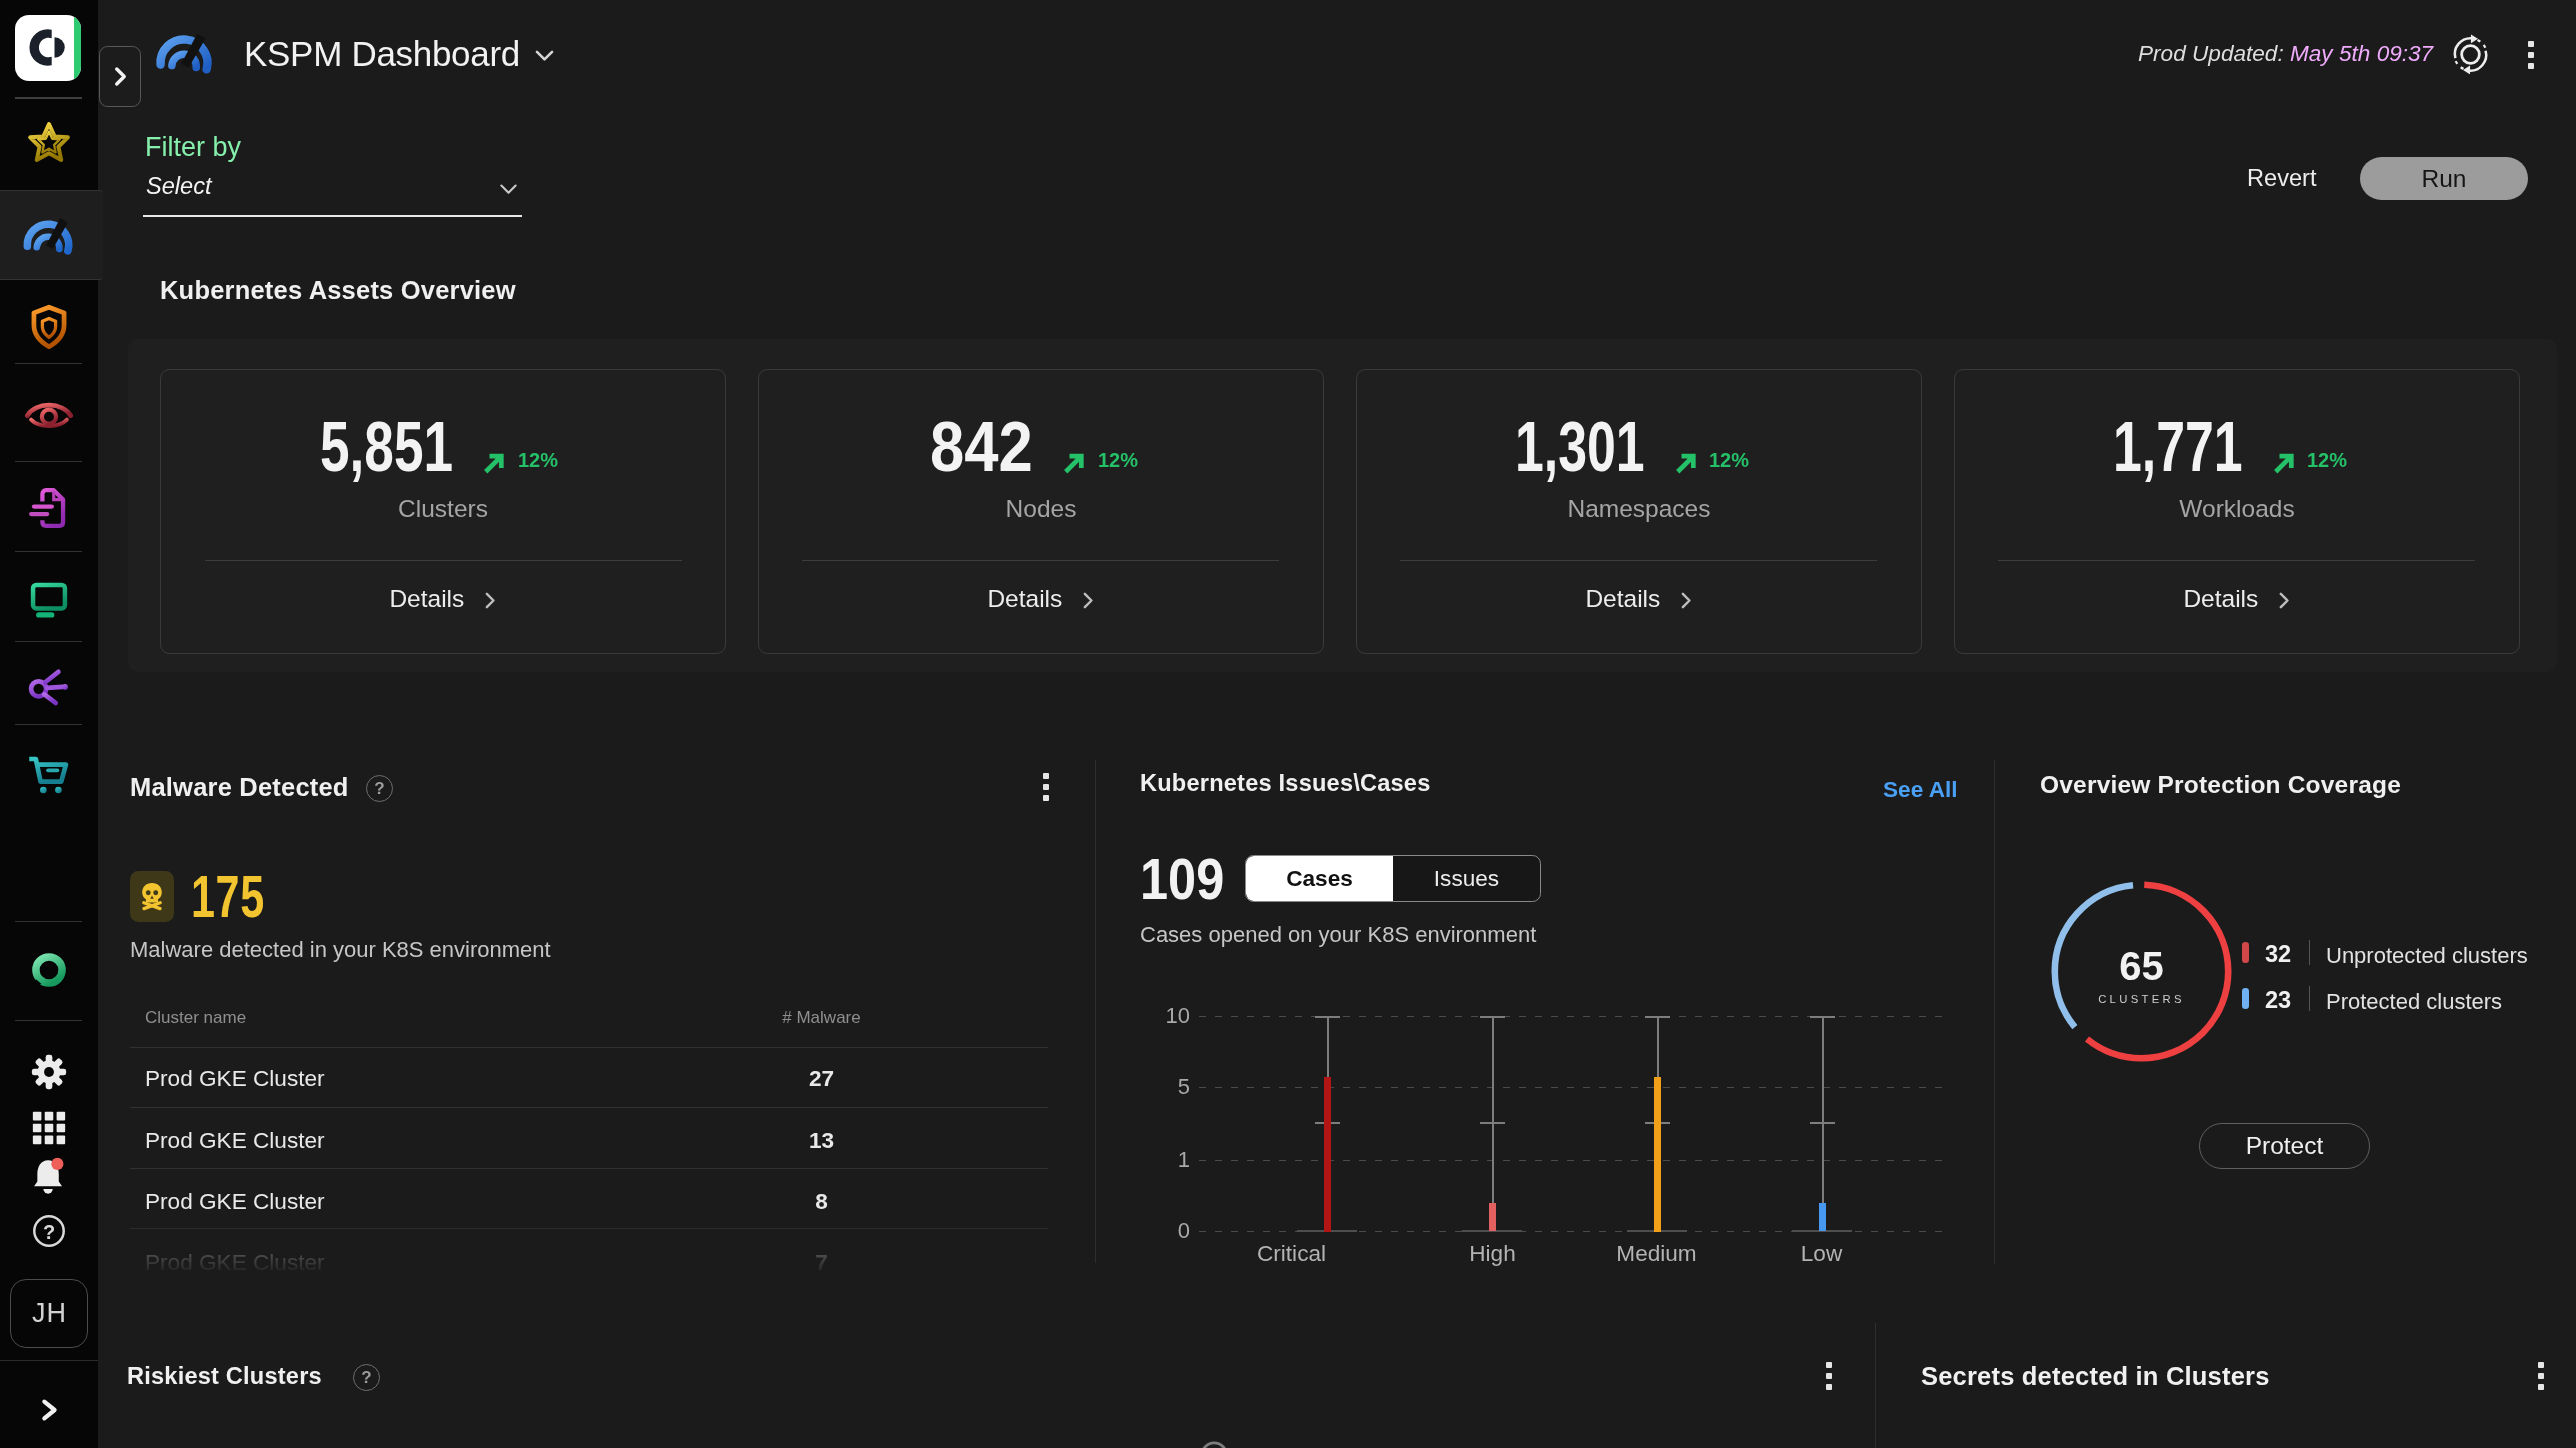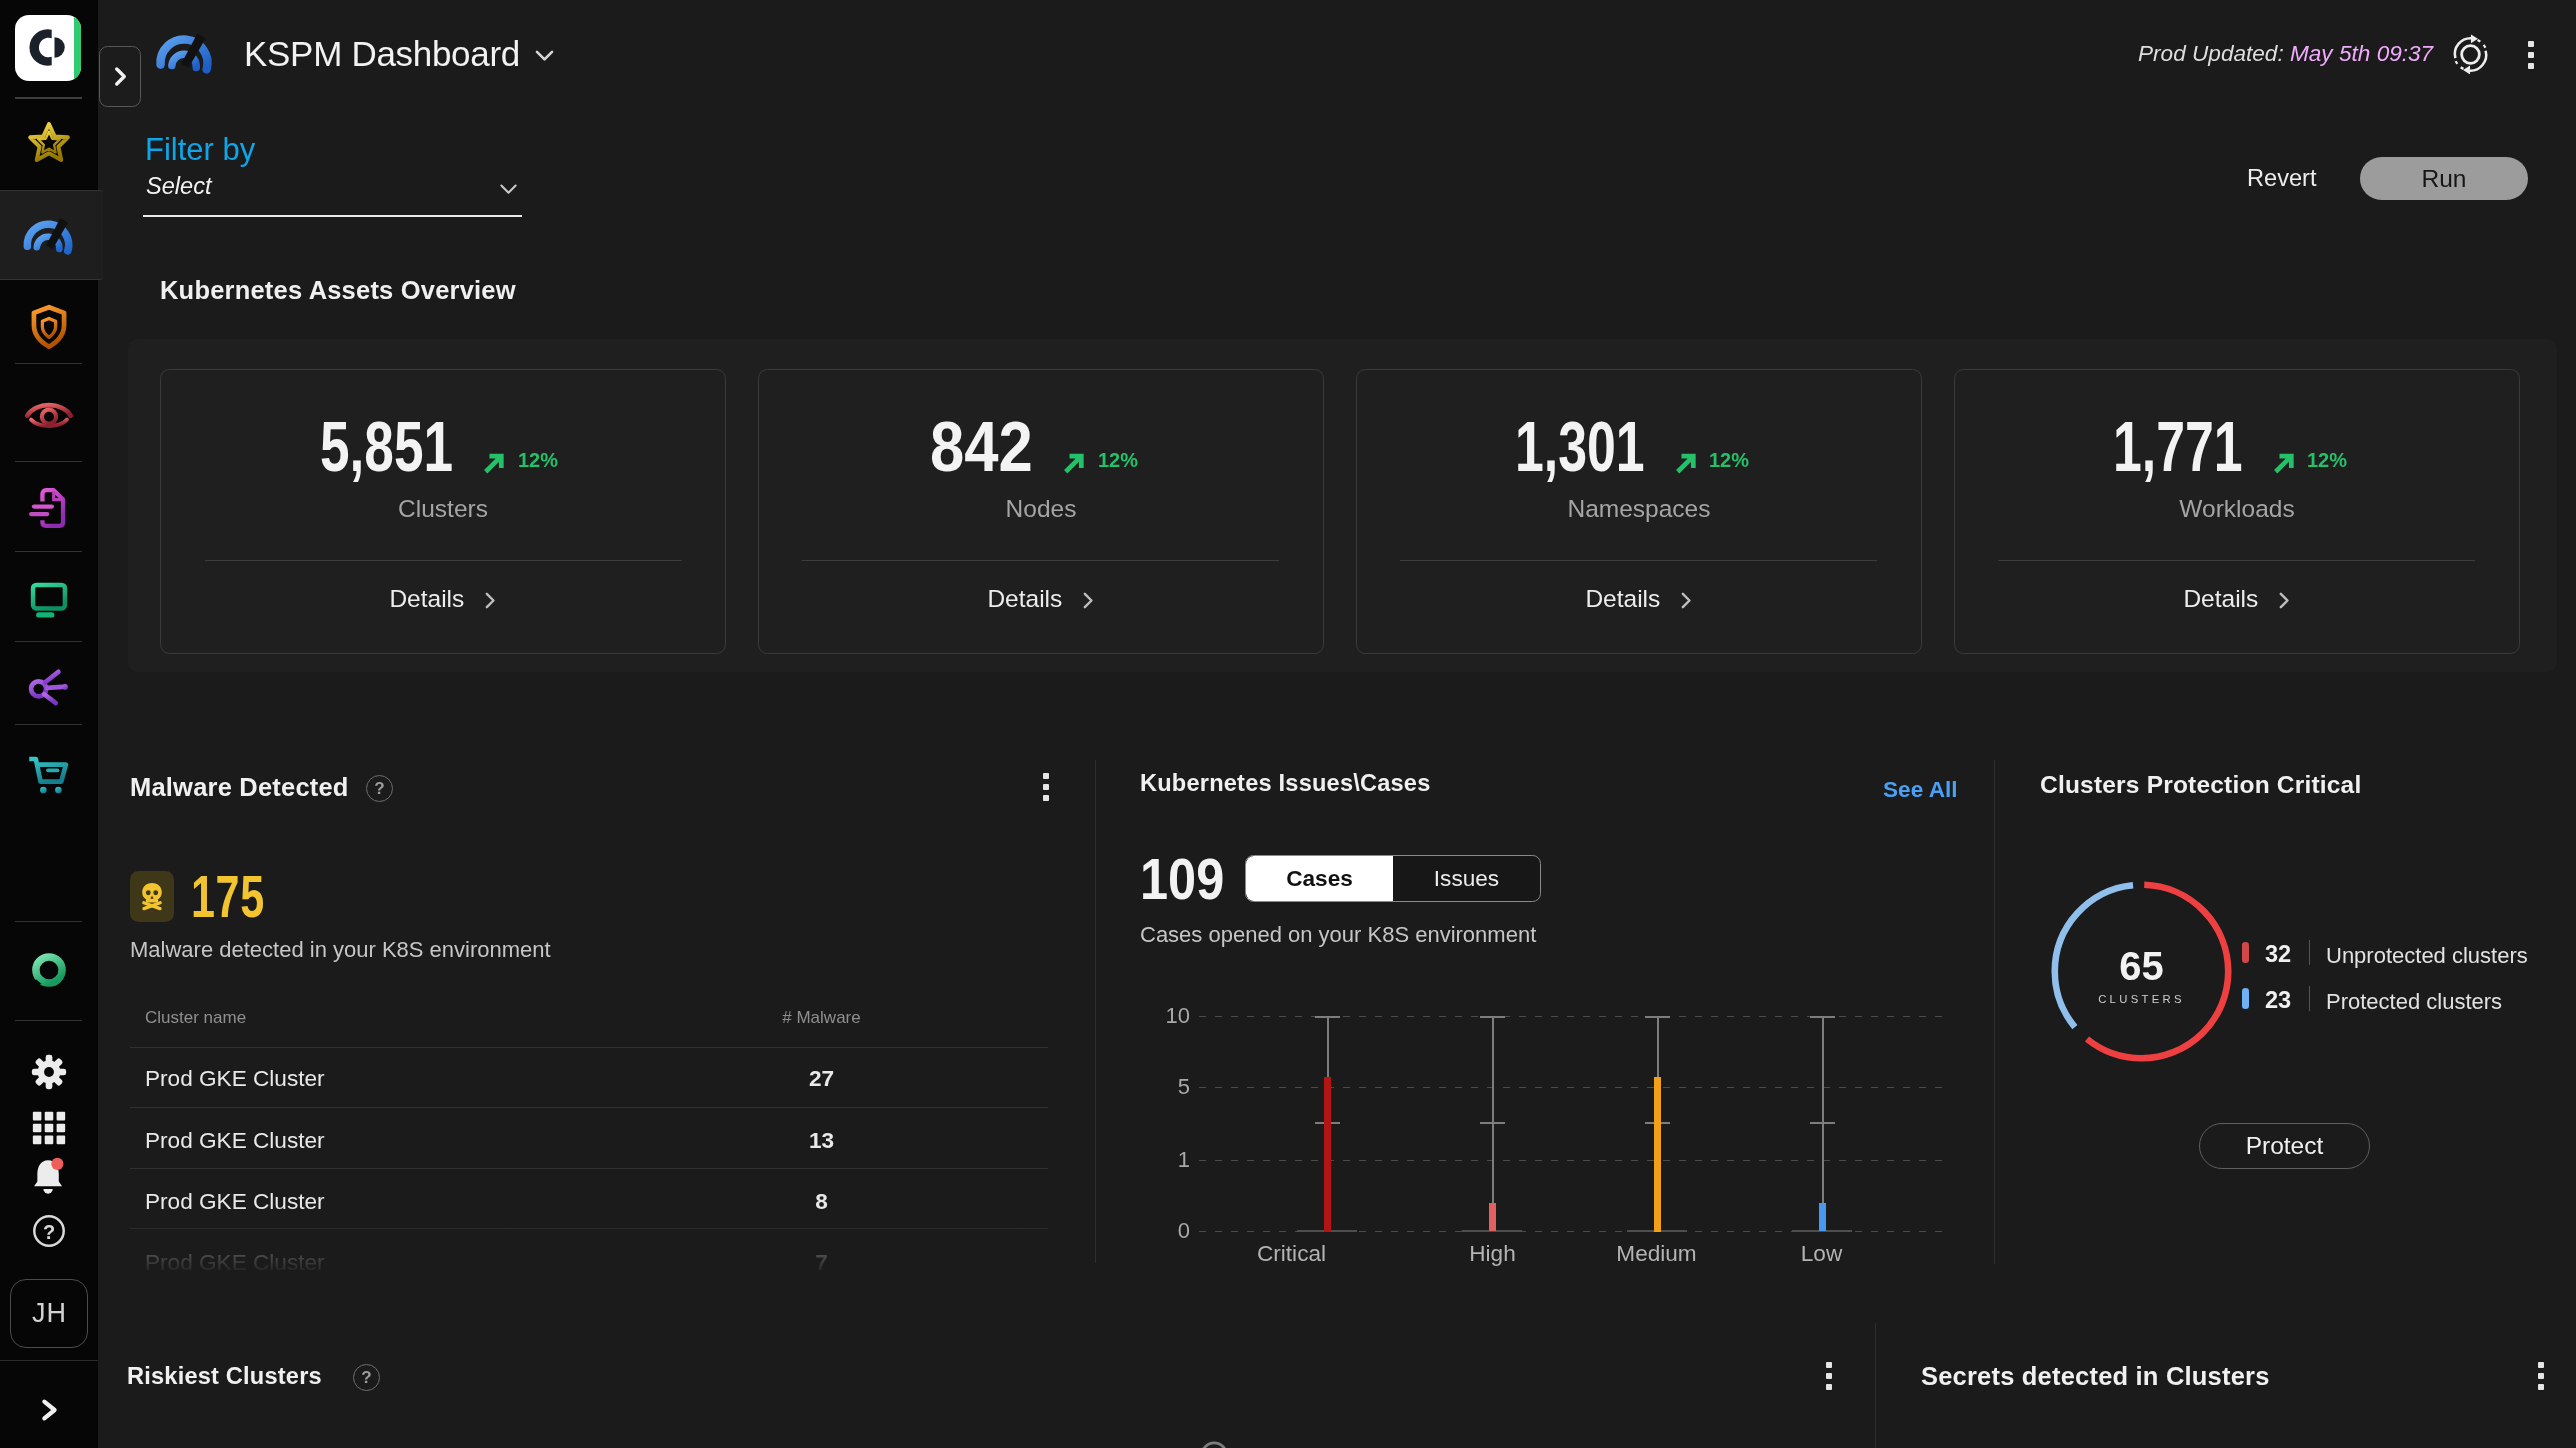--- a/index.html
+++ b/index.html
@@ -23,21 +23,21 @@
   #sbline { position:absolute; left:0; top:1360px; width:98px; height:0.9px; background:#2b2b2b; }
   
   #expandbtn { position:absolute; left:99px; top:46px; width:42px; height:61px; background:#1c1c1c;
                border:1.9px solid #585858; border-radius:8.5px; display:flex; align-items:center; justify-content:center; }
   #pagetitle { position:absolute; left:244px; top:34px; font-size:35px; letter-spacing:-0.3px; color:#f2f2f2; }
   #lastupd { position:absolute; left:2138px; top:41px; font-size:22.6px; font-style:italic; color:#dedede; white-space:nowrap; }
   #lastupd .dim { color:#f0abfc; }
   .kebab { position:absolute; width:5.7px; }
   .kebab i { display:block; width:6.1px; height:6.1px; background:#e6e6e6; border-radius:0.9px; margin:0 0 4.7px 0; }
   
-  #filterlbl { position:absolute; left:145px; top:132px; font-size:31px; color:#0ea5e9; }
+  #filterlbl { position:absolute; left:145px; top:132px; font-size:27px; color:#86efac; }
   #selecttxt { position:absolute; left:146px; top:173px; font-size:23.6px; font-style:italic; color:#f3f3f3; }
   #selectline { position:absolute; left:143px; top:215px; width:379px; height:1.9px; background:#e9e9e9; }
   #revert { position:absolute; left:2247px; top:165px; font-size:23.6px; color:#ededed; }
   #runbtn { position:absolute; left:2360px; top:157px; width:168px; height:43px; background:#9c9c9c;
             border-radius:22px; display:flex; align-items:center; justify-content:center;
             color:#161616; font-size:24.5px; }
   
   #ovtitle { position:absolute; left:160px; top:276px; font-size:25.5px; font-weight:bold; color:#f0f0f0; letter-spacing:0.2px;}
   #ovbox { position:absolute; left:128px; top:339px; width:2429px; height:333px; background:#1f1f1f; border-radius:9.4px; }
   .card { position:absolute; top:369px; width:566px; height:285px; border:0.9px solid #3a3a3a; border-radius:9.4px; }
@@ -467,21 +467,21 @@
   <div class="wbase" style="left:1792px;top:1230px"></div>
   <div class="bar" style="left:1819px;top:1203px;height:28px;background:#4698f0"></div>
 
   <div class="xlab" style="left:1216px;top:1241px">Critical</div>
   <div class="xlab" style="left:1417px;top:1241px">High</div>
   <div class="xlab" style="left:1581px;top:1241px">Medium</div>
   <div class="xlab" style="left:1746px;top:1241px">Low</div>
 
   <div class="vdiv" style="left:1994px;top:760px;height:504px"></div>
 
-  <div class="ptitle" style="left:2040px;top:771px;font-size:24.5px">Clusters Protection Critical</div>
+  <div class="ptitle" style="left:2040px;top:771px;font-size:24.5px">Overview Protection Coverage</div>
 
   <svg class="abs" style="left:2051px;top:881px" width="181" height="181" viewBox="0 0 192 192">
     <g transform="rotate(-90 96 96)">
       <circle cx="96" cy="96" r="92" fill="none" stroke="#ee4040" stroke-width="7" stroke-dasharray="348 230" stroke-dashoffset="-3"></circle>
       <circle cx="96" cy="96" r="92" fill="none" stroke="#90bfec" stroke-width="7" stroke-dasharray="199 379" stroke-dashoffset="-369"></circle>
     </g>
   </svg>
   <div id="dcenter">
     <div class="n">65</div>
     <div class="t">CLUSTERS</div>

